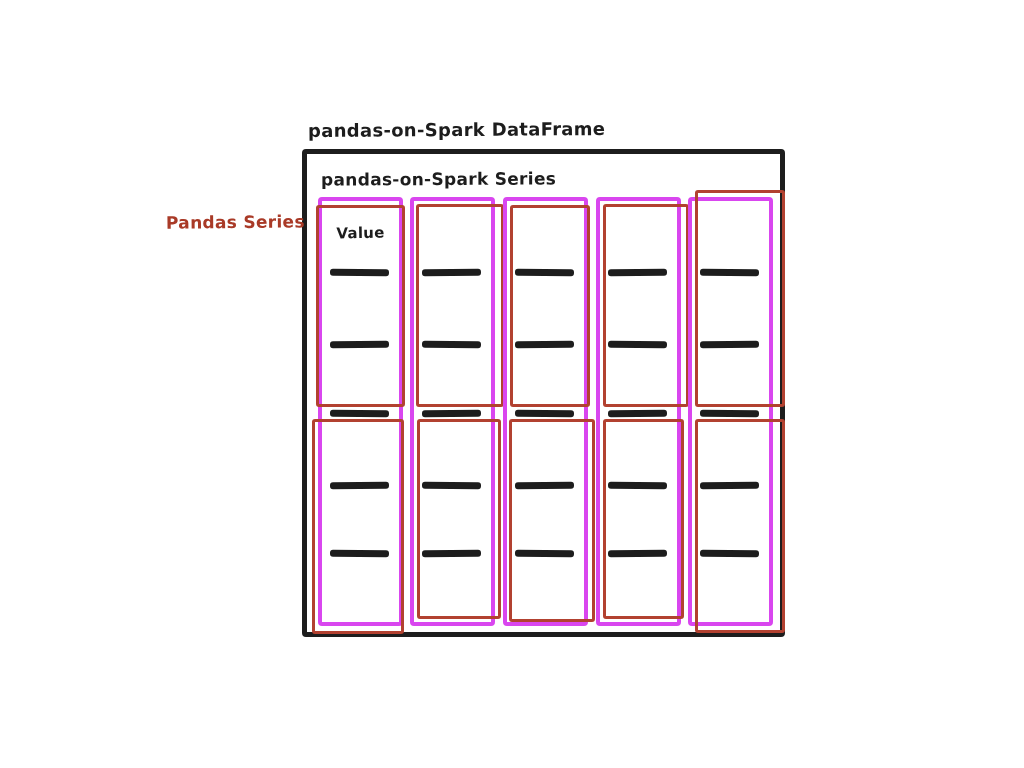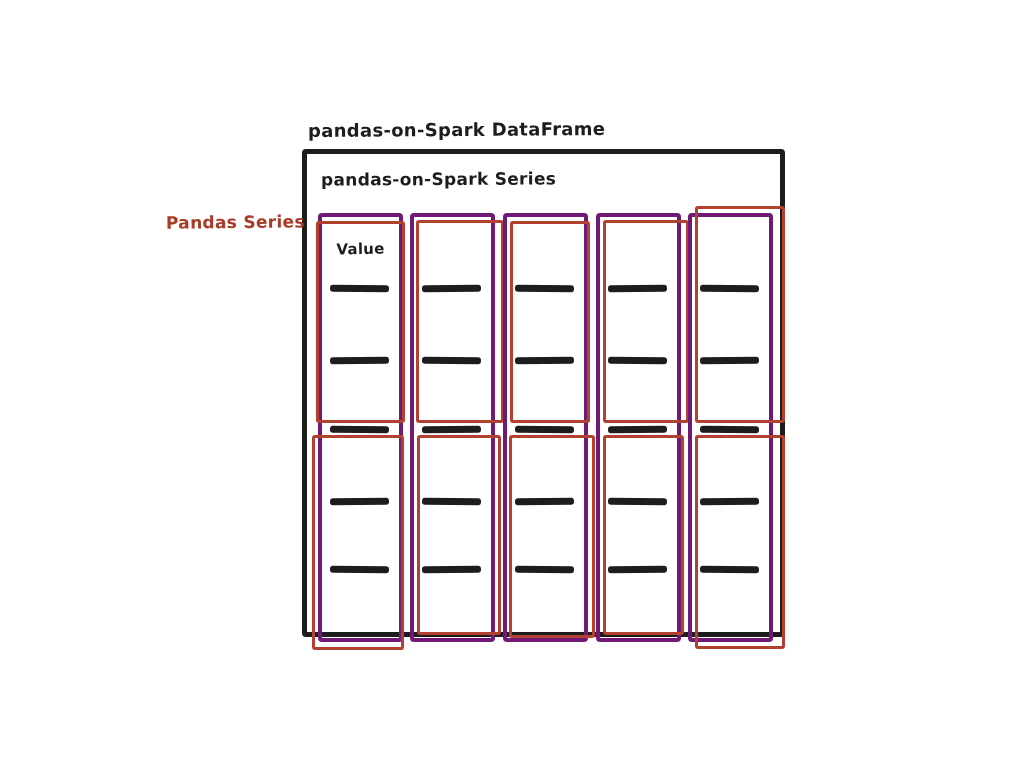--- a/index.html
+++ b/index.html
@@ -27,22 +27,22 @@
     transform:rotate(-0.3deg);white-space:nowrap;
   }
   .pandas-series-label{
     position:absolute;left:166px;top:212px;
     font-size:17px;font-weight:600;letter-spacing:0.3px;color:#a93a27;
     transform:rotate(-0.6deg);white-space:nowrap;
   }
 
   
   .col{
-    position:absolute;top:213px;width:85px;height:429px;
-    border:4px solid #701a75;border-radius:4px;box-sizing:border-box;
+    position:absolute;top:197px;width:85px;height:429px;
+    border:4px solid #d946ef;border-radius:4px;box-sizing:border-box;
     background:transparent;
   }
   .value-label{
     position:absolute;left:0;right:0;top:23px;text-align:center;
     font-size:15px;font-weight:600;letter-spacing:0.3px;color:#1d1d1d;
     transform:rotate(-1deg);
   }
   .dash{
     position:absolute;left:8px;right:10px;height:7px;
     background:#1d1d1d;border-radius:3px;

